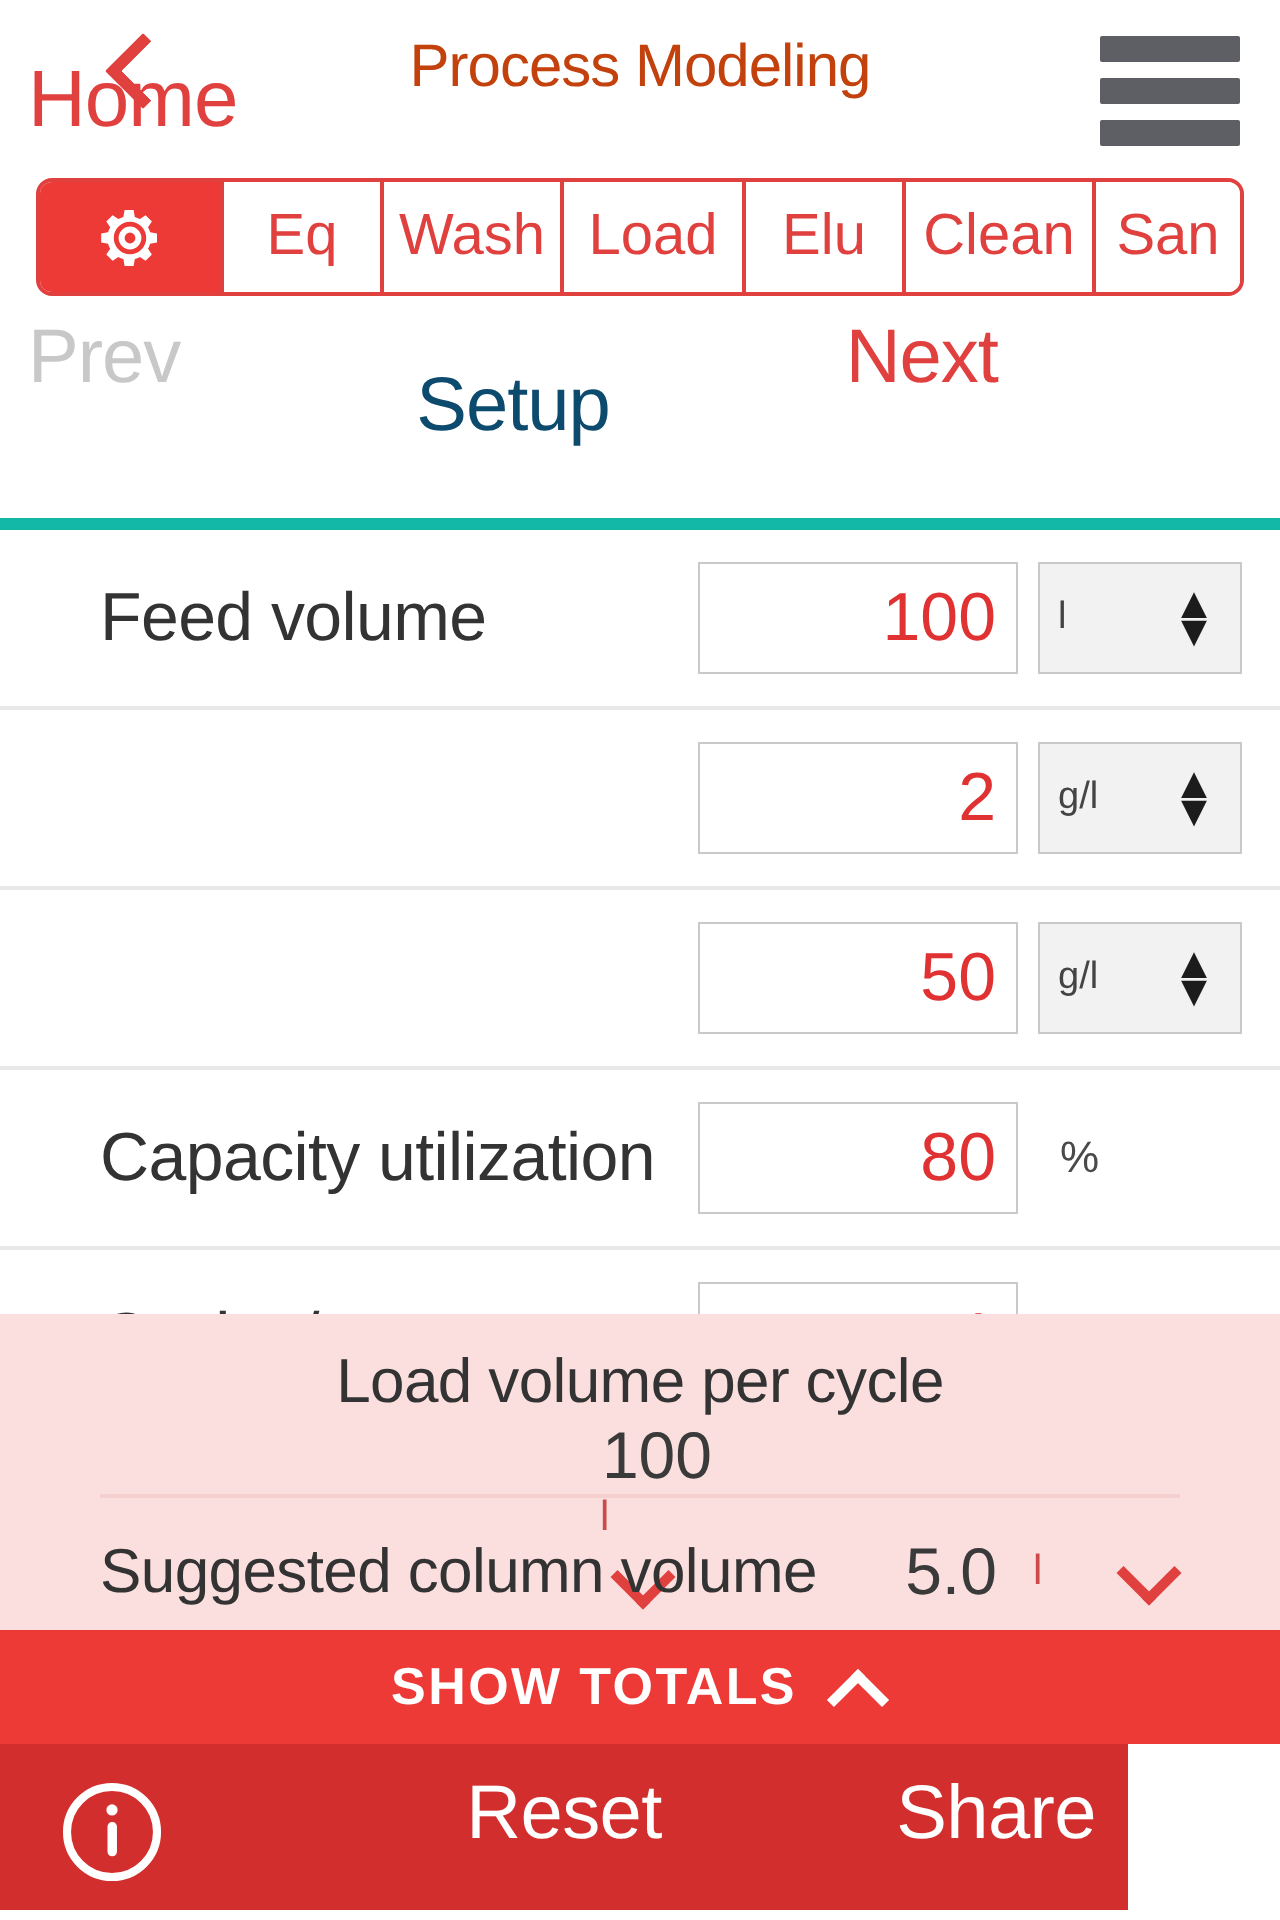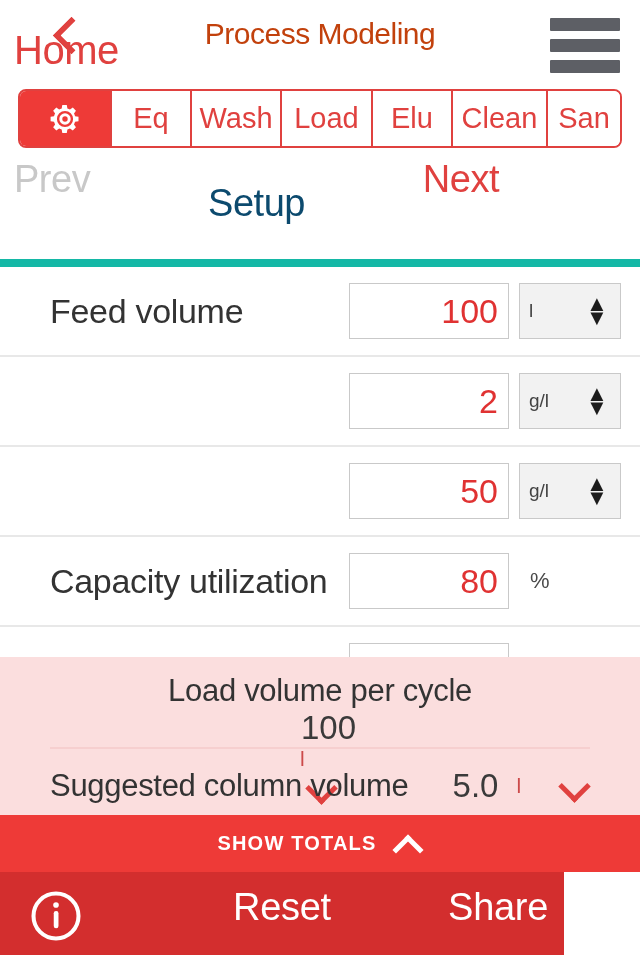--- a/index.html
+++ b/index.html
@@ -179,21 +179,21 @@
 
   
   .formlist {
     position: absolute;
     top: 259px;
     left: 0;
     width: 640px;
     height: 401px;
     overflow: hidden;
     background: #fff;
-    border-top: 8px solid #14b8a6;
+    border-top: 6px solid #14b8a6;
   }
   .row {
     position: relative;
     height: 88px;
     border-bottom: 2px solid #e8e8e8;
     display: flex;
     align-items: center;
   }
   .row-label {
     position: absolute;
@@ -320,21 +320,21 @@
     width: 640px;
     height: 57px;
     background: #ee3a37;
     display: flex;
     align-items: center;
     justify-content: center;
     cursor: pointer;
   }
   .totals-label {
     color: #ffffff;
-    font-size: 20px;
+    font-size: 26px;
     font-weight: bold;
     letter-spacing: 1.2px;
   }
   .totals-chev {
     width: 30px;
     height: 26px;
     position: relative;
     margin-left: 16px;
   }
   .totals-chev::before {

